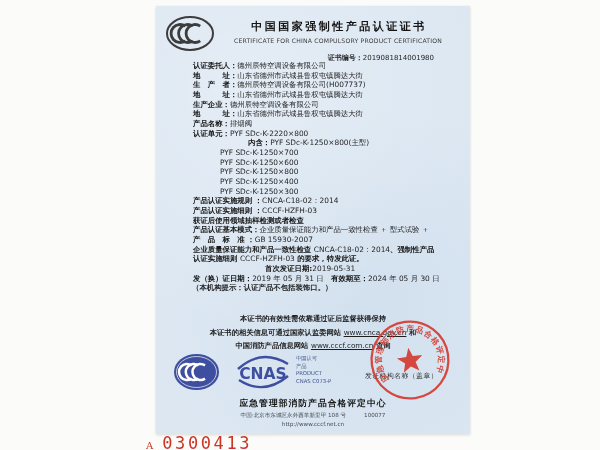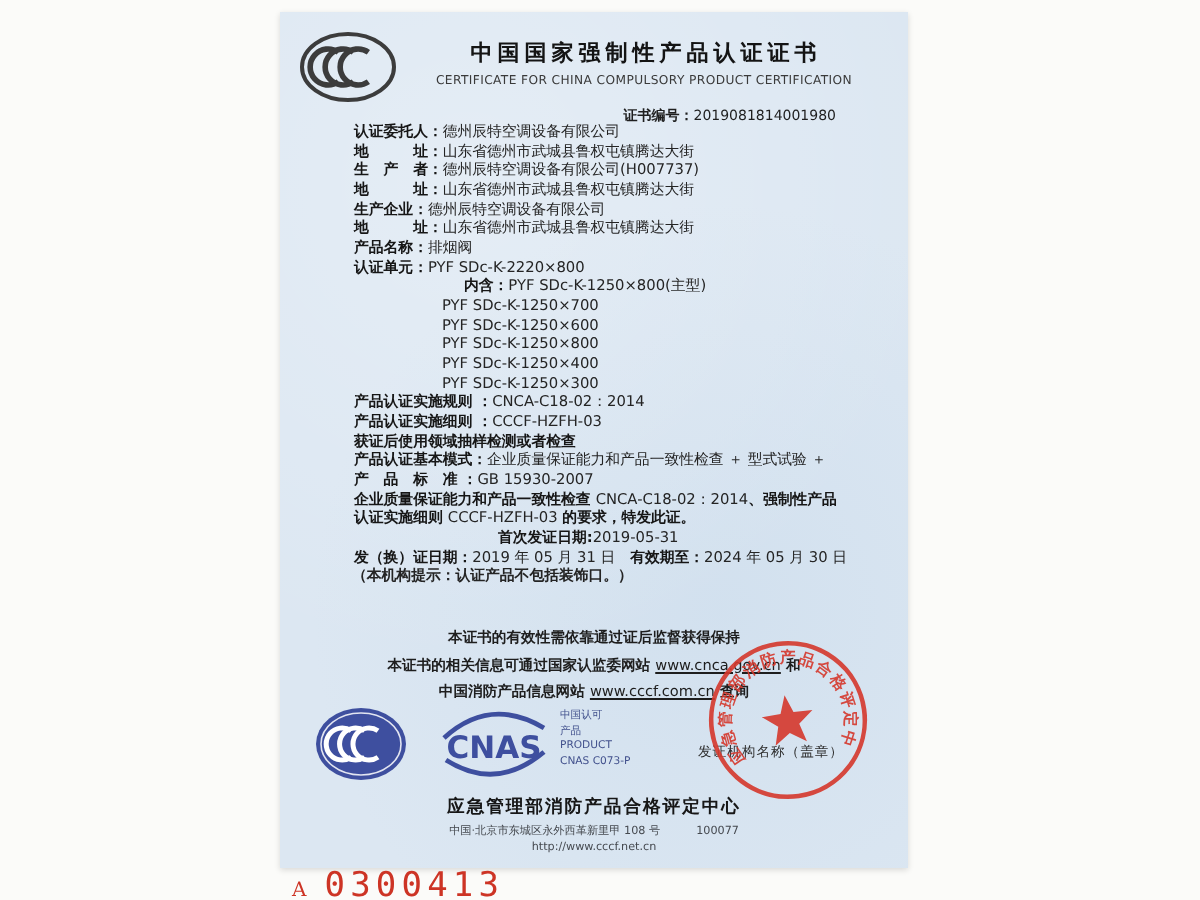--- a/index.html
+++ b/index.html
@@ -1,37 +1,37 @@
 <!DOCTYPE html>
 <html><head>
 <meta charset="utf-8">
 <style>
   html,body{margin:0;padding:0;}
   body{font-family:"DejaVu Sans","Liberation Sans",sans-serif;}
   .stage{position:relative;width:600px;height:450px;background:#fbfbf9;overflow:hidden;}
-  .cert{position:absolute;left:140px;top:6px;width:314px;height:428px;
+  .cert{position:absolute;left:156px;top:6px;width:314px;height:428px;
         background:#dce7f2;
         background-image:radial-gradient(circle at 30% 20%,rgba(255,255,255,.25),rgba(255,255,255,0) 60%),
                          radial-gradient(circle at 70% 70%,rgba(180,205,228,.25),rgba(255,255,255,0) 55%);
         box-shadow:0 1px 3px rgba(0,0,0,.14);overflow:hidden;color:#222;}
   
   .ccc-top{position:absolute;left:9px;top:9px;width:50px;height:37px;}
   .title{position:absolute;left:54px;right:2px;top:13px;text-align:center;
          font-size:11px;font-weight:bold;letter-spacing:2.5px;color:#141414;white-space:nowrap;}
   .subtitle{position:absolute;left:50px;right:0;top:31px;text-align:center;
          font-size:6.1px;letter-spacing:.2px;color:#3a3a3a;white-space:nowrap;}
   .certno{position:absolute;right:36px;top:47px;font-size:7px;color:#1f1f1f;white-space:nowrap;}
   .certno .l{font-weight:bold;}
   
   .rows{position:absolute;left:0;top:55px;right:4px;}
   .row{height:9.68px;line-height:9.68px;font-size:7.4px;white-space:nowrap;color:#242424;}
   .row .l{font-weight:bold;color:#161616;}
   .p-std{padding-left:37px;}
   .p-nei{padding-left:92px;}
-  .p-model{padding-left:81px;}
+  .p-model{padding-left:64px;}
   .p-first{padding-left:109px;}
   .p-note{padding-left:36px;font-weight:bold;}
   
   .notice{position:absolute;left:0;right:0;top:306px;text-align:center;
           font-size:7.3px;line-height:13.6px;color:#1e1e1e;font-weight:600;}
   .notice .u{text-decoration:underline;font-weight:500;}
   
   .ccc-oval{position:absolute;left:17px;top:347px;width:47px;height:38px;}
   .cnas{position:absolute;left:78px;top:347px;width:58px;height:38px;}
   .cnas-txt{position:absolute;left:140px;top:349px;font-size:5.3px;line-height:7.7px;

